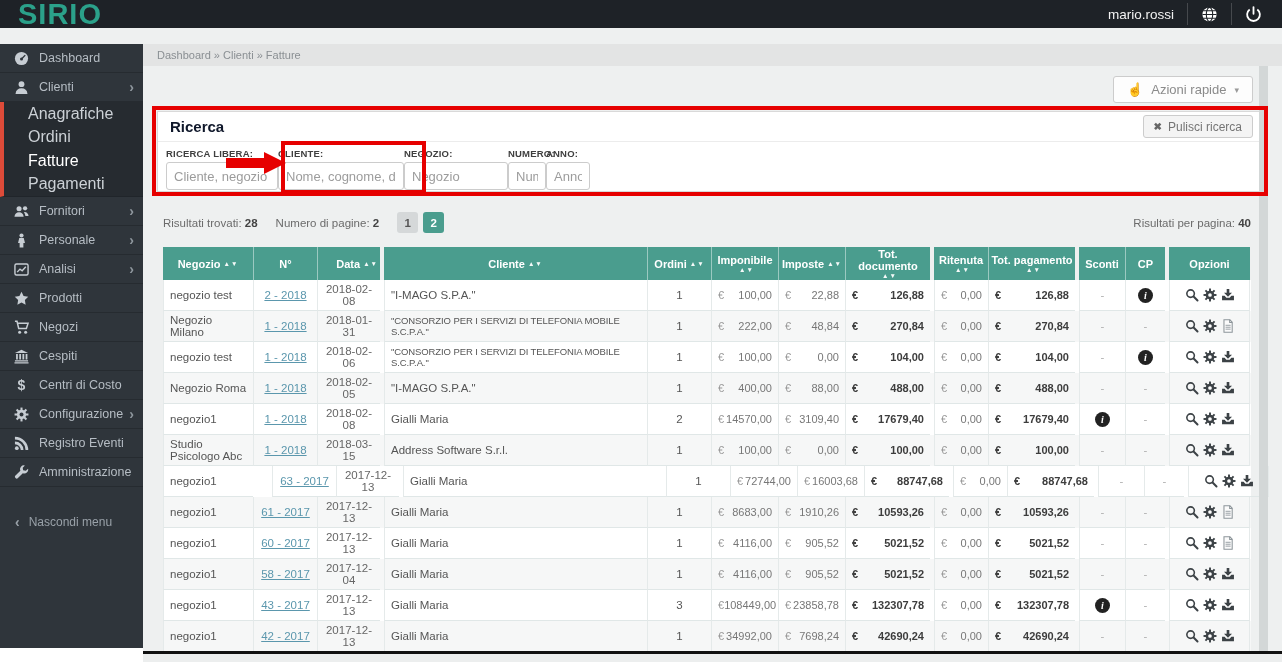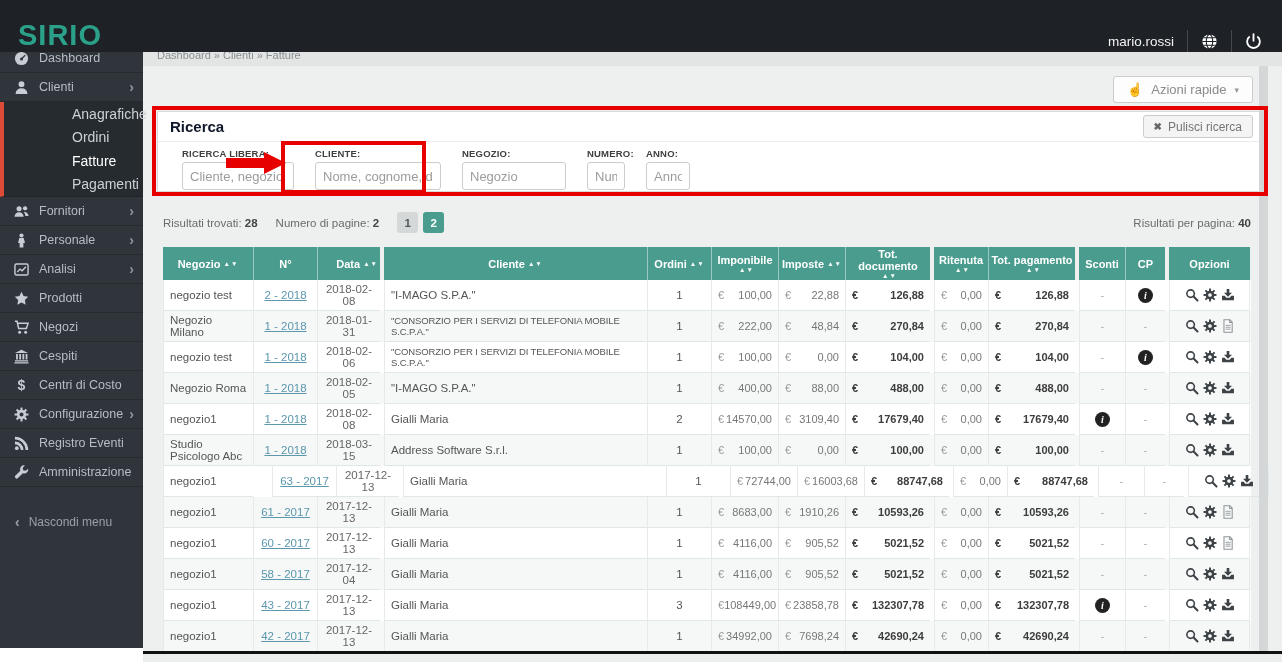--- a/index.html
+++ b/index.html
@@ -1,57 +1,57 @@
 <!DOCTYPE html>
 <html><head>
 <meta charset="utf-8">
 <style>
   html,body{margin:0;padding:0;background:#d8dadc;font-family:"Liberation Sans",sans-serif;}
   .screen{position:relative;width:1282px;height:662px;overflow:hidden;background:#eef0f0;}
 
   
-  .topbar{position:absolute;left:0;top:0;width:100%;height:52px;background:#1e2227;display:flex;align-items:flex-end;z-index:5;}
+  .topbar{position:absolute;left:0;top:0;width:100%;height:28px;background:#1e2227;display:flex;align-items:center;z-index:5;}
   .logo{padding-left:18px;font-size:29px;font-weight:800;letter-spacing:1px;color:#2ba18a;}
   .top-right{margin-left:auto;display:flex;align-items:center;gap:13px;padding-right:20px;color:#f2f2f2;}
   .top-sep{width:1px;height:22px;background:rgba(255,255,255,.18);}
   .user{font-size:13.5px;}
   .tb-ic{width:17px;height:17px;display:flex;color:#fff;}
   .tb-ic svg{width:100%;height:100%;}
 
   
   .sidebar{position:absolute;left:0;top:44px;width:143px;height:604px;background:#2f353b;z-index:4;}
   .side-bottom{position:absolute;left:0;top:648px;width:143px;height:14px;background:#ffffff;z-index:4;}
   #side-menu{list-style:none;margin:0;padding:0;}
   .s-item{display:flex;align-items:center;height:28px;padding:0 9px 0 13px;color:#b6bdc4;font-size:12.5px;border-bottom:1px solid #262b30;cursor:pointer;}
   .s-item .ic{width:17px;height:15px;margin-right:9px;display:flex;color:#c7cdd3;flex:none;}
   .s-item .ic svg{width:100%;height:100%;}
   .s-item .chev{margin-left:auto;color:#8f979e;font-size:14px;font-weight:700;line-height:1;}
   .submenu{background:#262b30;border-left:4px solid #dd4b39;border-bottom:1px solid #20252a;}
-  .sub-item{height:23.5px;display:flex;align-items:center;padding-left:24px;font-size:14px;color:#ccd1d6;cursor:pointer;margin-left:44px;}
+  .sub-item{height:23.5px;display:flex;align-items:center;padding-left:24px;font-size:16px;color:#ccd1d6;cursor:pointer;}
   .sub-item.active{color:#ffffff;}
   .hide-menu{margin-top:22px;display:flex;align-items:center;gap:9px;padding-left:15px;color:#99a1a8;font-size:12px;height:26px;cursor:pointer;}
   .hide-menu .arr{font-size:14px;font-weight:700;}
 
   
   .breadcrumb{position:absolute;left:143px;top:44px;right:0;height:22px;background:#e3e4e4;font-size:11px;color:#8a8f93;line-height:22px;padding-left:14px;box-sizing:border-box;z-index:3;}
 
   
   .main{position:absolute;left:143px;top:66px;right:0;bottom:0;}
   .page-title{position:absolute;left:20px;top:7px;margin:0;font-size:26px;font-weight:700;color:#444a50;}
   .qa-btn{position:absolute;right:29px;top:10px;height:27px;display:flex;align-items:center;gap:8px;padding:0 13px;background:#fdfdfd;border:1px solid #cccccc;border-radius:3px;color:#8b8b8b;font-size:13px;cursor:pointer;}
   .qa-btn .hand{font-size:13px;color:#9a9a9a;}
   .qa-btn .caret{font-size:9px;color:#9a9a9a;}
 
   
   .panel{position:absolute;left:14px;top:45px;width:1109px;height:81px;background:#fff;border:1px solid #d9d9d9;box-sizing:border-box;}
   .panel-head{height:29px;border-bottom:1px solid #ececec;display:flex;align-items:center;padding:0 12px;}
   .panel-title{font-size:15px;font-weight:700;color:#0f172a;}
   .clear-btn{margin-left:auto;height:23px;background:#f4f4f4;border:1px solid #cccccc;border-radius:3px;color:#757575;font-size:12px;display:flex;align-items:center;gap:6px;padding:0 10px;cursor:pointer;}
   .clear-btn .x{font-size:10px;font-weight:700;color:#666;}
-  .fields{display:flex;gap:21px;padding:3px 24px 0;}
+  .fields{display:flex;gap:0;padding:3px 8px 0;}
   .field label{display:block;font-size:9.5px;font-weight:700;color:#3f3f3f;margin:3px 0 3px;letter-spacing:.2px;white-space:nowrap;}
   .field input{height:28px;border:1px solid #cccccc;border-radius:3px;box-sizing:border-box;width:100%;padding:0 7px;font-size:13px;color:#555;font-family:inherit;}
   .field input::placeholder{color:#9c9c9c;}
   .selectbox{height:28px;box-sizing:border-box;border:1px solid #cccccc;border-radius:3px;display:flex;align-items:center;justify-content:space-between;padding:0 7px;font-size:13px;color:#555;background:#fff;cursor:pointer;}
   .selectbox .caret{font-size:8px;color:#444;}
 
   
   .results{position:absolute;left:20px;top:146px;width:1088px;display:flex;align-items:center;font-size:11.5px;color:#6b6b6b;}
   .results b{color:#444;font-weight:700;}
   .res-item{margin-right:18px;}

